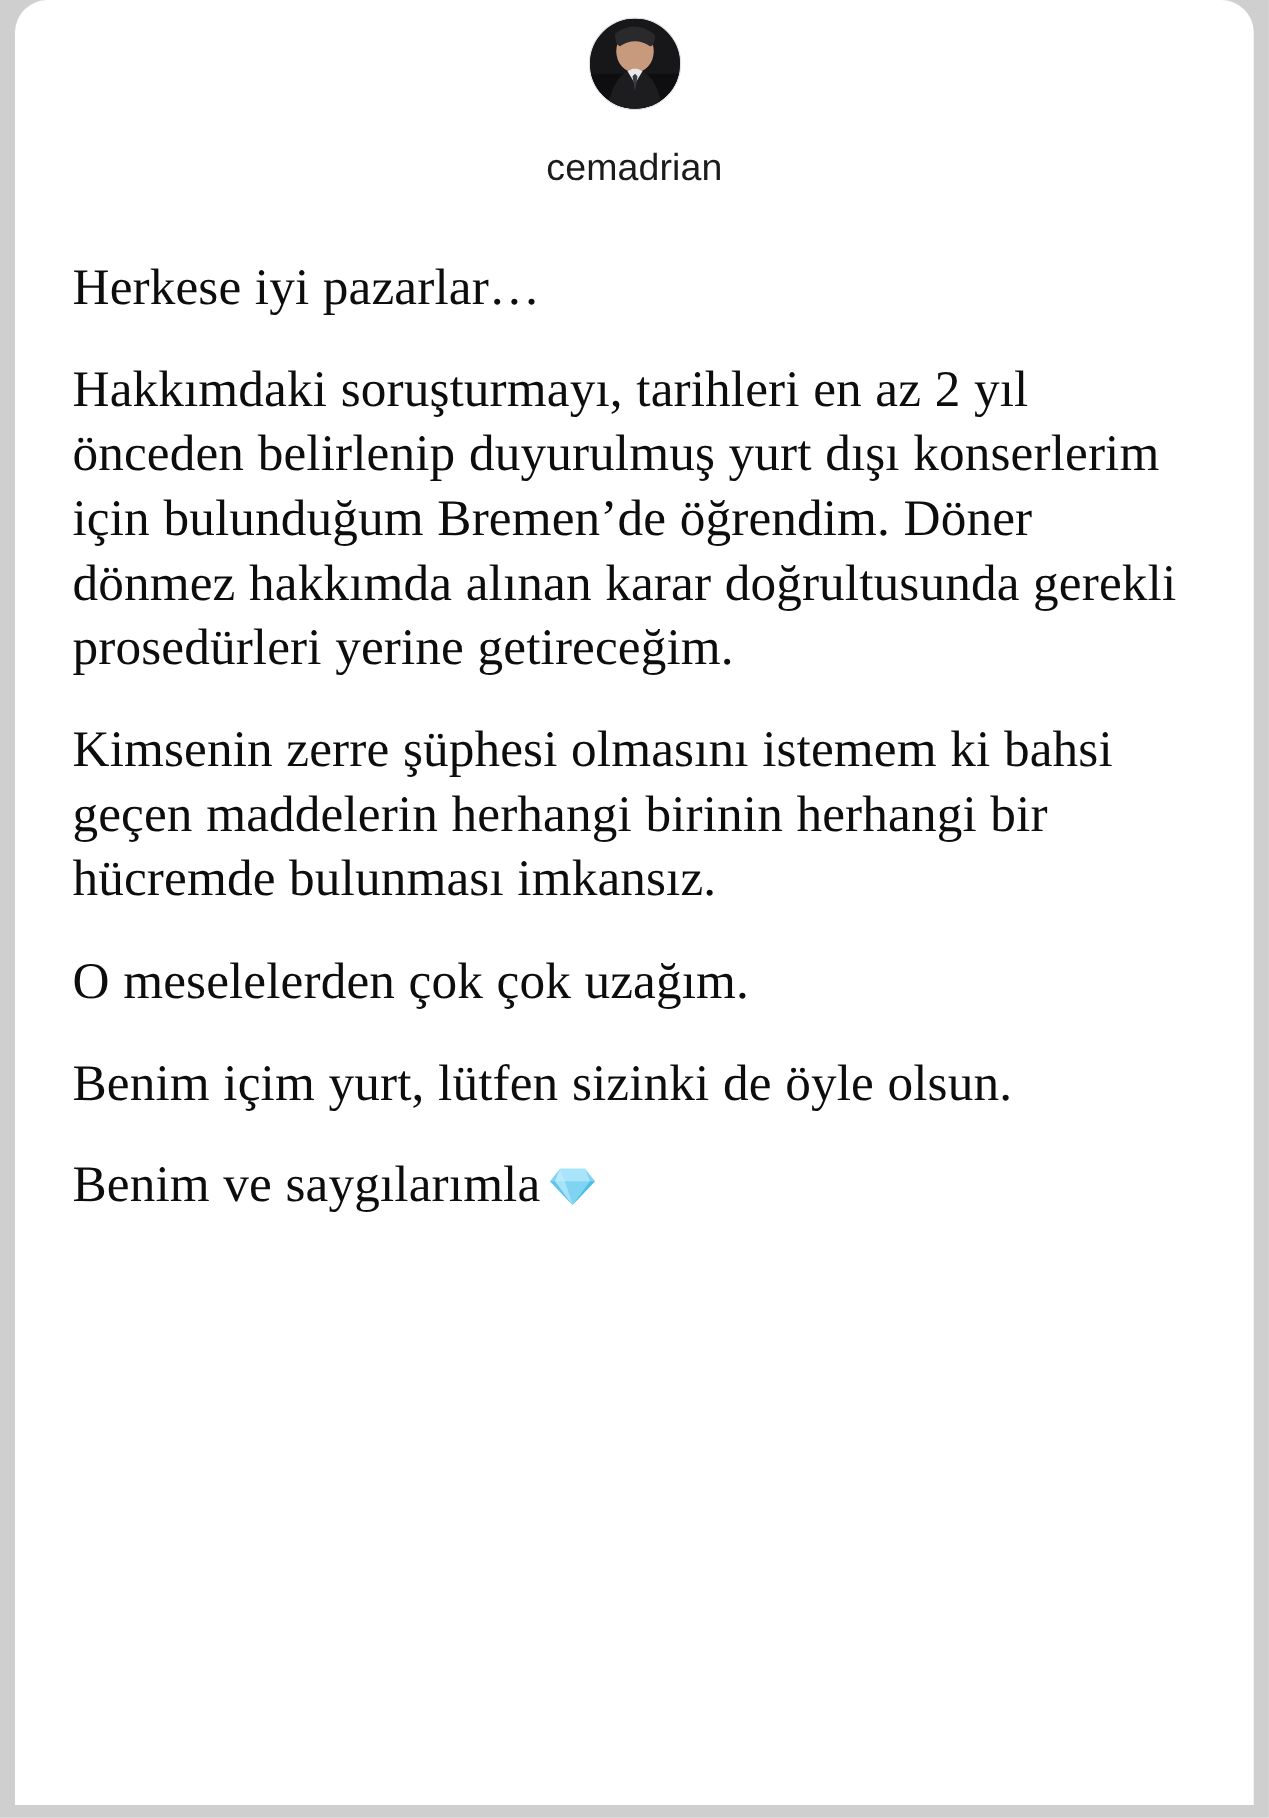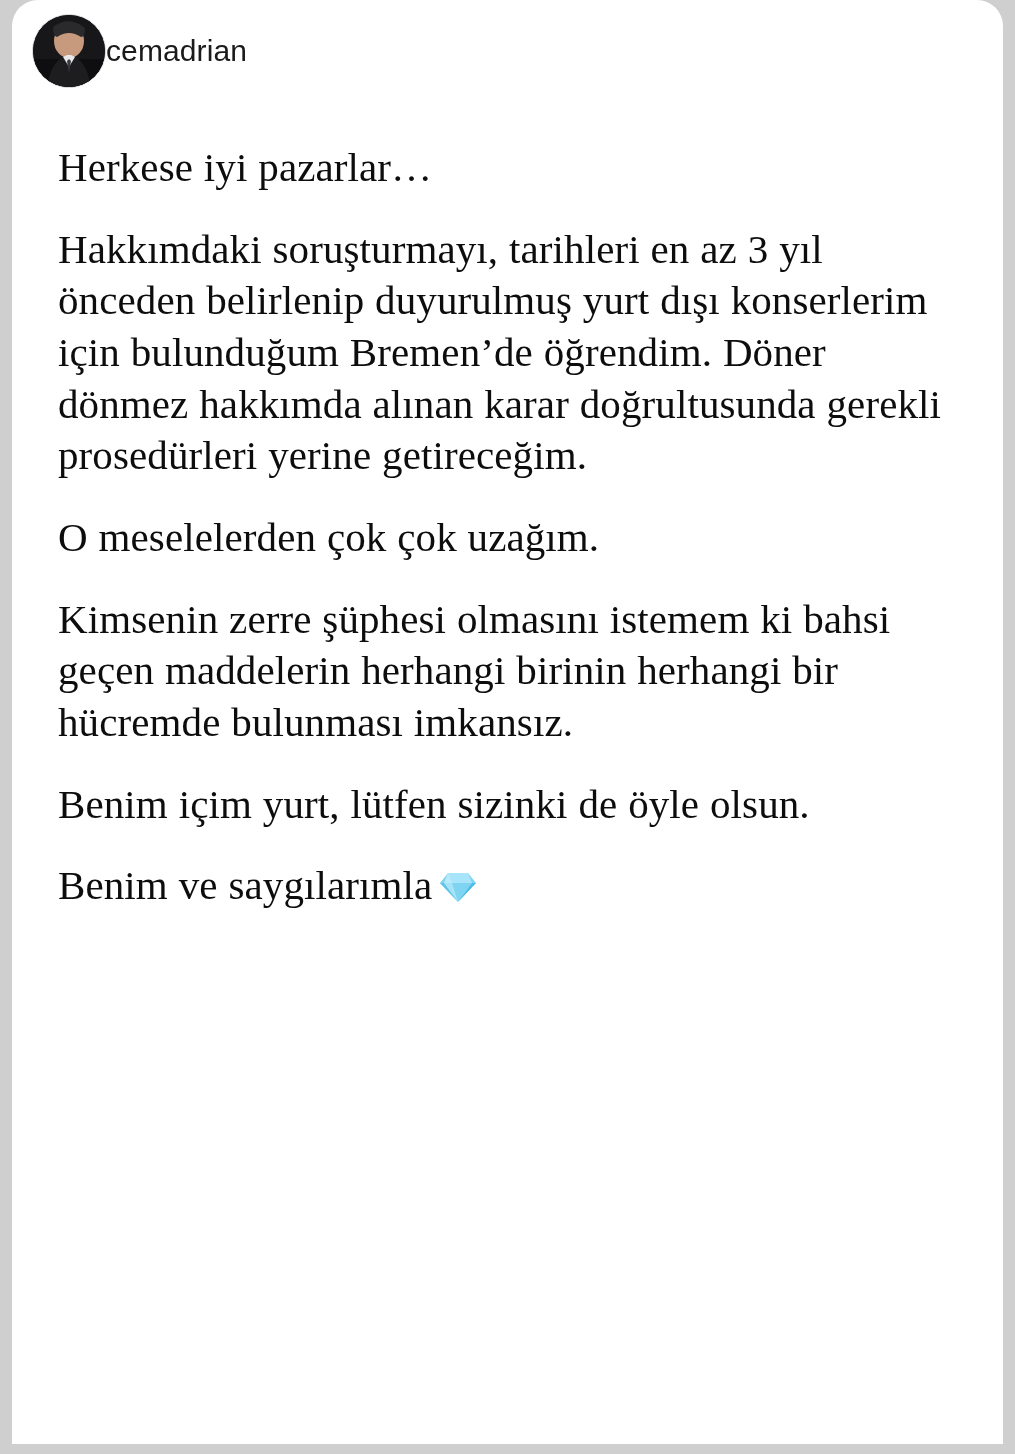--- a/index.html
+++ b/index.html
@@ -30,23 +30,24 @@
     height: 1444px;
     background: #ffffff;
     border-radius: 26px 26px 0 0;
     box-sizing: border-box;
     overflow: hidden;
   }
 
   .post-header {
     display: flex;
     align-items: center;
-    gap: 0;
+    gap: 32px;
     padding: 14px 20px 10px 20px;
     box-sizing: border-box;
+    flex-direction: column;
   }
 
   .avatar {
     width: 72px;
     height: 72px;
     border-radius: 50%;
     overflow: hidden;
     flex: 0 0 auto;
     background: #1c1c1f;
     position: relative;
@@ -103,23 +104,23 @@
           <path d="M14 72 Q18 48 30 42 L36 52 L42 42 Q54 48 58 72 Z" fill="#1d1d20"></path>
           <path d="M30 42 L36 52 L42 42 L38 40 L34 40 Z" fill="#e8e8ea"></path>
           <path d="M34 46 L36 58 L38 46 L36 44 Z" fill="#3a3a44"></path>
         </svg>
       </div>
       <div class="username">cemadrian</div>
     </div>
 
     <div class="post-body">
       <p class="para">Herkese iyi pazarlar…</p>
-      <p class="para">Hakkımdaki soruşturmayı, tarihleri en az 3 yıl önceden belirlenip duyurulmuş yurt dışı konserlerim için bulunduğum Bremen’de öğrendim. Döner dönmez hakkımda alınan karar doğrultusunda gerekli prosedürleri yerine getireceğim.</p>
+      <p class="para">Hakkımdaki soruşturmayı, tarihleri en az 2 yıl önceden belirlenip duyurulmuş yurt dışı konserlerim için bulunduğum Bremen’de öğrendim. Döner dönmez hakkımda alınan karar doğrultusunda gerekli prosedürleri yerine getireceğim.</p>
+      <p class="para">Kimsenin zerre şüphesi olmasını istemem ki bahsi geçen maddelerin herhangi birinin herhangi bir hücremde bulunması imkansız.</p>
       <p class="para">O meselelerden çok çok uzağım.</p>
-      <p class="para">Kimsenin zerre şüphesi olmasını istemem ki bahsi geçen maddelerin herhangi birinin herhangi bir hücremde bulunması imkansız.</p>
       <p class="para">Benim içim yurt, lütfen sizinki de öyle olsun.</p>
       <p class="para"><span>Benim ve saygılarımla</span><span class="gem"><svg viewBox="0 0 40 36" width="40" height="36">
               <polygon points="10,4 30,4 38,14 20,33 2,14" fill="#7fd4f2"></polygon>
               <polygon points="10,4 30,4 34,14 6,14" fill="#a9e5fa"></polygon>
               <polygon points="6,14 20,33 2,14" fill="#5fc4ea"></polygon>
               <polygon points="34,14 20,33 38,14" fill="#4fbce8"></polygon>
               <polygon points="10,4 6,14 20,33 14,14" fill="#c7effc" opacity="0.55"></polygon>
             </svg></span></p>
     </div>
 

